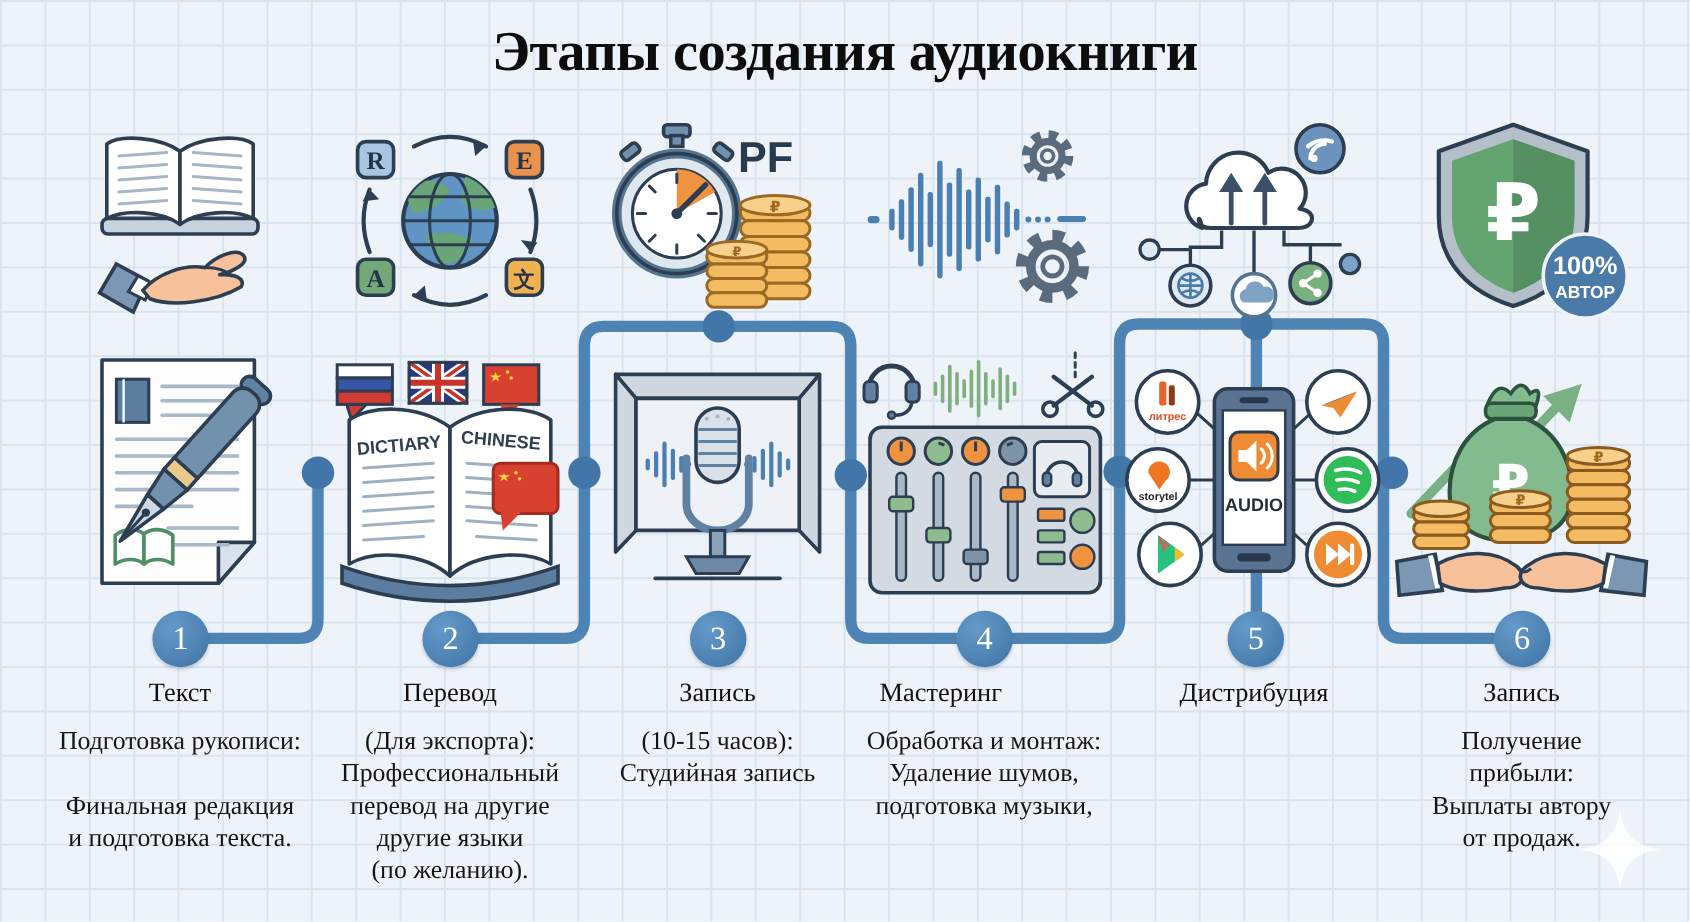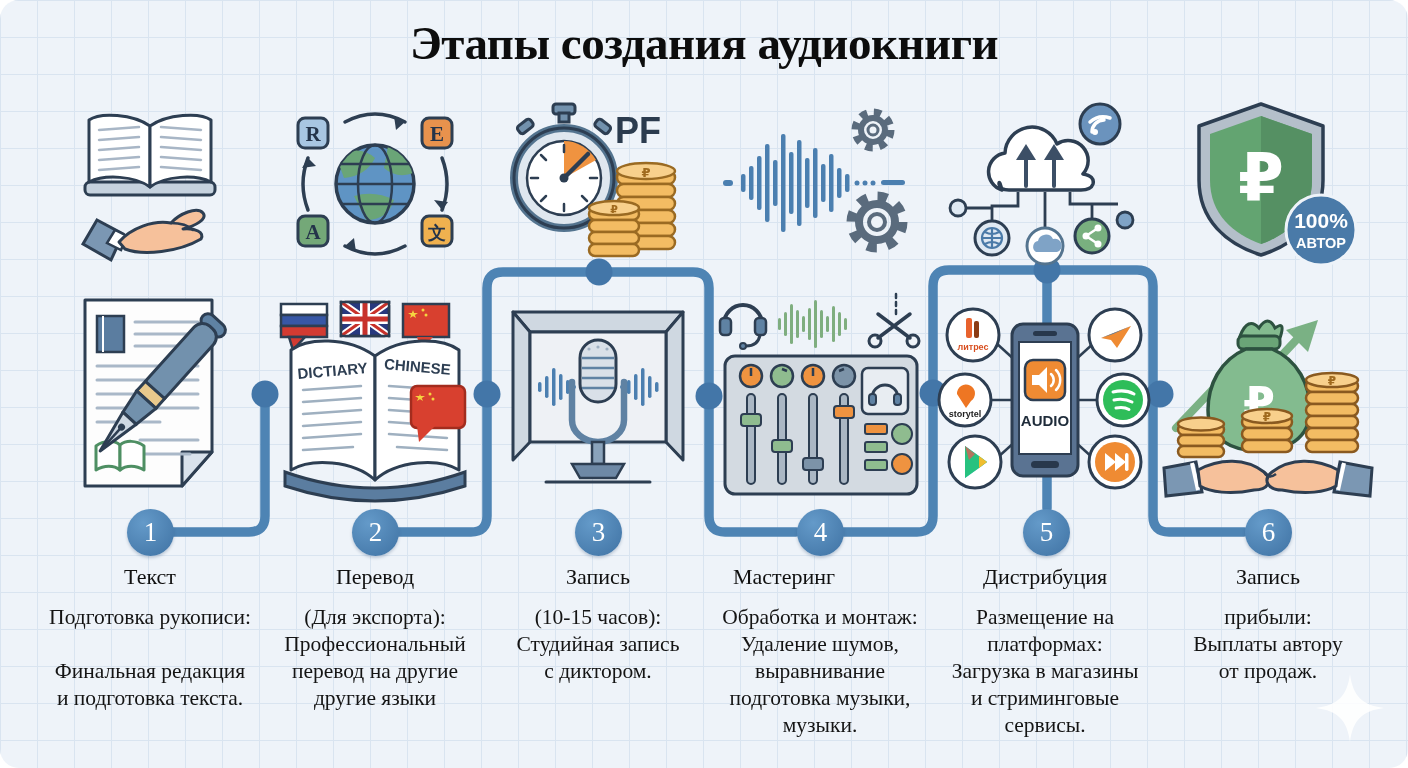--- a/index.html
+++ b/index.html
@@ -5,21 +5,20 @@
   html,body{margin:0;padding:0;}
   #canvas{
     position:relative; width:1408px; height:768px; overflow:hidden;
     background-color:#eef3f9;
     background-image:
       linear-gradient(#d9e4f0 1.5px, transparent 1.5px),
       linear-gradient(90deg, #d9e4f0 1.5px, transparent 1.5px);
     background-size:37px 37px;
     font-family:"Liberation Serif","DejaVu Serif",serif;
     color:#141414;
-    border-radius:19px;
   }
   .abs{position:absolute;}
   #page-title{
     left:0; top:16px; width:1408px; text-align:center;
     font-size:47px; font-weight:700; letter-spacing:-0.5px; color:#0d0d0d;
   }
   .topicon{top:96px; width:210px; height:172px; z-index:2;}
   .midicon{top:290px; width:220px; height:218px; z-index:2;}
   #path-layer{left:0; top:0; z-index:1;}
   .numcircle{
@@ -521,41 +520,33 @@
     <div class="desc-line">Подготовка рукописи:</div>
     <div class="desc-line"></div>
     <div class="desc-line">Финальная редакция</div>
     <div class="desc-line">и подготовка текста.</div>
   </div>
   <div class="abs stage-desc" style="left:245px">
     <div class="desc-line">(Для экспорта):</div>
     <div class="desc-line">Профессиональный</div>
     <div class="desc-line">перевод на другие</div>
     <div class="desc-line">другие языки</div>
+    <div class="desc-line">(по желанию).</div>
   </div>
   <div class="abs stage-desc" style="left:468px">
     <div class="desc-line">(10-15 часов):</div>
     <div class="desc-line">Студийная запись</div>
-    <div class="desc-line">с диктором.</div>
   </div>
   <div class="abs stage-desc" style="left:690px">
     <div class="desc-line">Обработка и монтаж:</div>
     <div class="desc-line">Удаление шумов,</div>
-    <div class="desc-line">выравнивание</div>
     <div class="desc-line">подготовка музыки,</div>
-    <div class="desc-line">музыки.</div>
-  </div>
-  <div class="abs stage-desc" style="left:915px">
-    <div class="desc-line">Размещение на</div>
-    <div class="desc-line">платформах:</div>
-    <div class="desc-line">Загрузка в магазины</div>
-    <div class="desc-line">и стриминговые</div>
-    <div class="desc-line">сервисы.</div>
   </div>
   <div class="abs stage-desc" style="left:1138px">
+    <div class="desc-line">Получение</div>
     <div class="desc-line">прибыли:</div>
     <div class="desc-line">Выплаты автору</div>
     <div class="desc-line">от продаж.</div>
   </div>
 
   <svg class="abs" style="left:1314px;top:672px;z-index:2" width="72" height="72" viewBox="0 0 72 72">
     <path d="M36 2 C39 24 48 33 70 36 C48 39 39 48 36 70 C33 48 24 39 2 36 C24 33 33 24 36 2 Z" fill="#ffffff" opacity="0.85"></path>
   </svg>
 
 </div>

